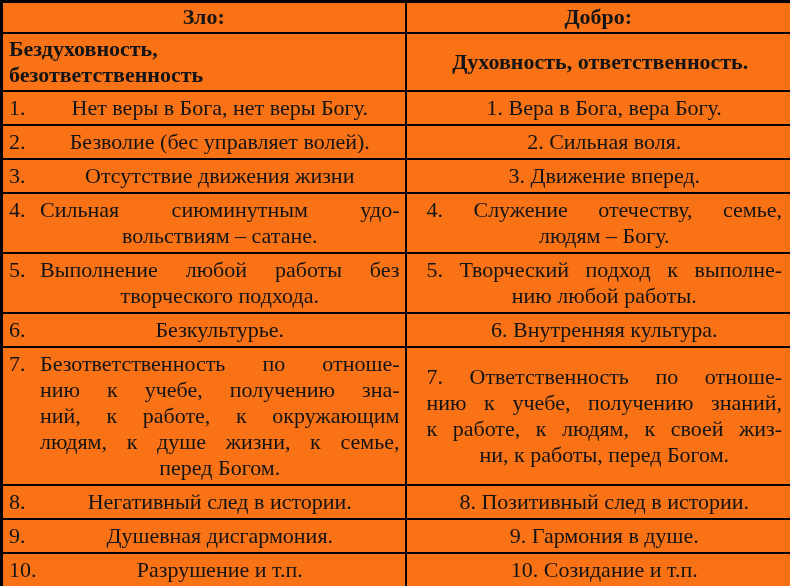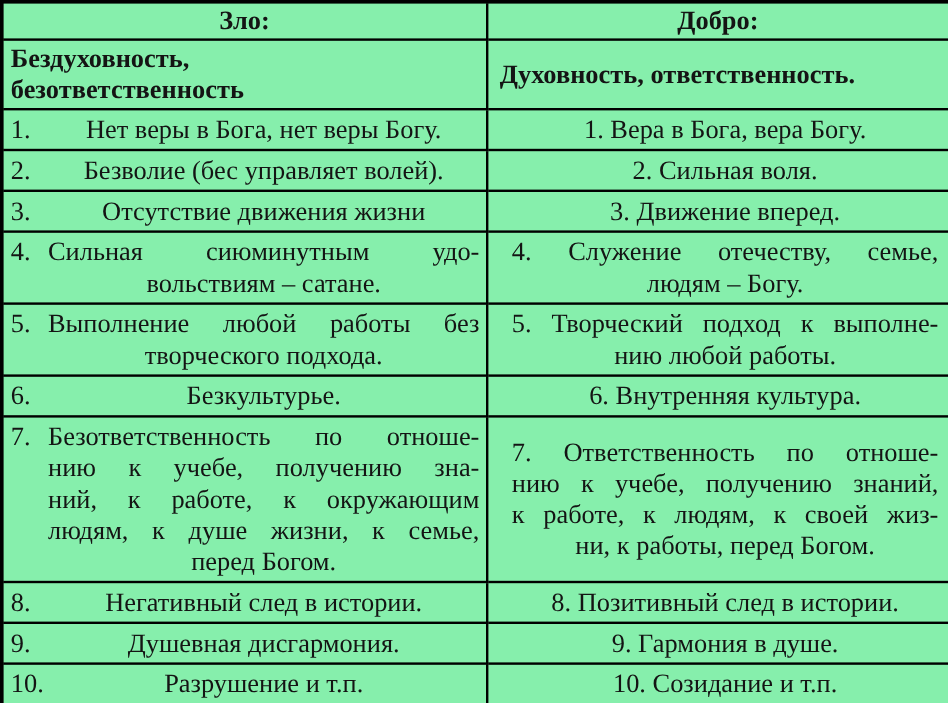--- a/index.html
+++ b/index.html
@@ -5,21 +5,21 @@
   html, body {
     margin: 0;
     padding: 0;
     background: #ffffff;
     font-family: "Liberation Serif", "DejaVu Serif", serif;
     color: #141414;
   }
   .page {
     width: 790px;
     height: 586px;
-    background: #86efac;
+    background: #f97316;
     box-sizing: border-box;
     overflow: hidden;
   }
   table.cmp {
     width: 790px;
     border-collapse: collapse;
     table-layout: fixed;
     border: 3px solid #000000;
   }
   table.cmp col.c-evil  { width: 404px; }
@@ -39,21 +39,21 @@
     font-size: 23px;
   }
   th.subtitle-cell {
     font-weight: bold;
     height: 58px;
     padding: 2px 6px;
     font-size: 23px;
     line-height: 27px;
   }
   th.subtitle-cell.centered { text-align: left; white-space: pre-line; }
-  th.subtitle-cell.lefted   { text-align: left; padding-left: 10px; }
+  th.subtitle-cell.lefted   { text-align: center; padding-left: 10px; }
   td.cell { padding: 3px 5px 3px 6px; }
   td.good-cell { padding-left: 20px; padding-right: 8px; }
   .hang { display: flex; align-items: flex-start; }
   .num  { width: 31px; flex: 0 0 31px; }
   .txt  { flex: 1 1 auto; min-width: 0; }
   .line { text-align: center; }
   .txt .line:not(:last-child),
   .good-lines .line:not(:last-child) {
     text-align: justify;
     text-align-last: justify;

